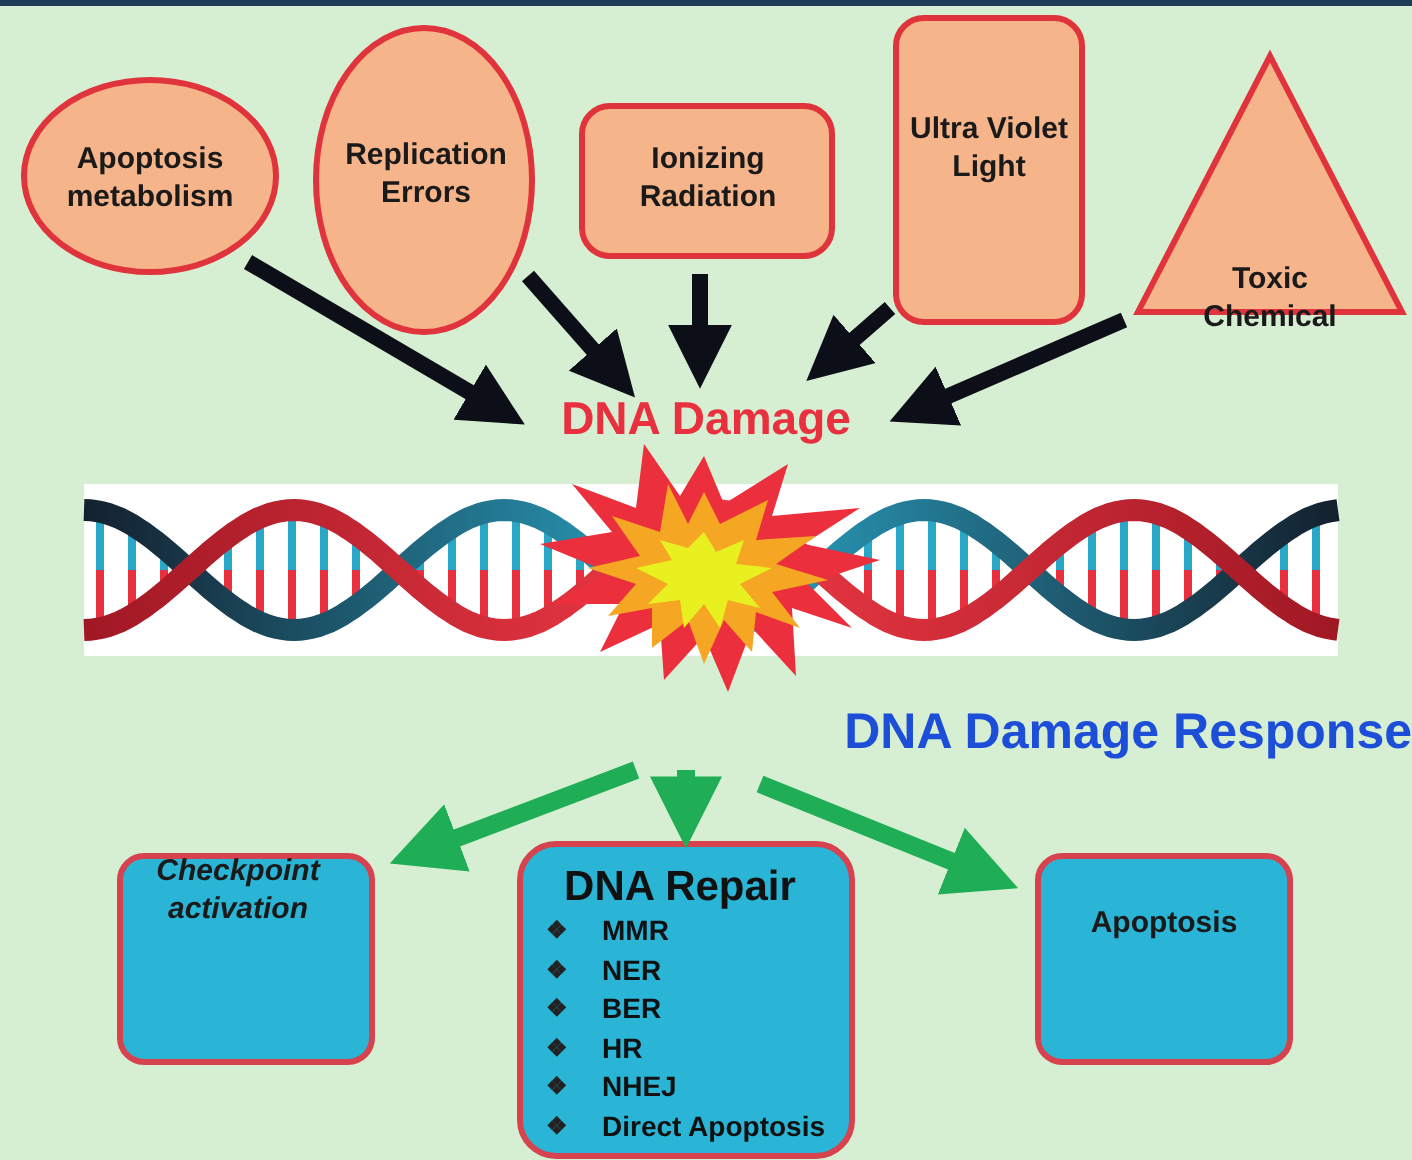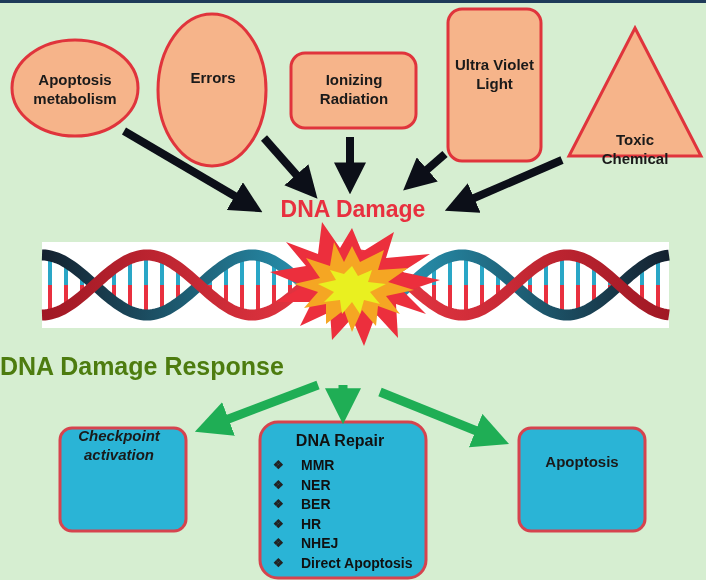--- a/index.html
+++ b/index.html
@@ -2,22 +2,22 @@
 <html><head>
   <meta charset="utf-8">
   <style>
     html, body { margin:0; padding:0; }
     body { width:706px; height:580px; overflow:hidden; background:#d4ecd0; font-family:"Liberation Sans", sans-serif; }
     #stage { position:relative; width:706px; height:580px; background:#d6eed1; }
     .topbar { position:absolute; left:0; top:0; width:706px; height:3px; background:#1f3b5a; }
     .lbl { position:absolute; text-align:center; font-weight:bold; color:#1a1a1a; font-size:15px; line-height:19px; }
     svg { position:absolute; left:0; top:0; }
     .title-red { position:absolute; left:0; width:706px; text-align:center; top:196px; font-weight:bold; font-size:23px; color:#e8303f; }
-    .title-blue { position:absolute; left:0; width:706px; text-align:left; top:352px; font-weight:bold; font-size:25px; color:#4d7c0f; }
-    .repair-title { position:absolute; left:262px; top:432px; width:156px; text-align:center; font-weight:bold; font-size:16px; color:#111; }
+    .title-blue { position:absolute; left:0; width:706px; text-align:right; top:352px; font-weight:bold; font-size:25px; color:#1d4ed8; }
+    .repair-title { position:absolute; left:262px; top:432px; width:156px; text-align:center; font-weight:bold; font-size:21px; color:#111; }
     .repair-list { position:absolute; left:273px; top:456px; margin:0; padding:0; list-style:none; }
     .repair-list li { font-weight:bold; font-size:14px; line-height:19.6px; color:#111; display:flex; align-items:center; }
     .repair-list .bullet { width:28px; font-size:12px; color:#222; }
   </style>
 </head>
 <body>
 
 <div id="stage">
   <div class="topbar"></div>
 
@@ -134,20 +134,21 @@
     <line x1="318" y1="385" x2="210" y2="426" stroke="#1fae55" stroke-width="9" marker-end="url(#ah-green)"></line>
     <line x1="343" y1="385" x2="343" y2="408" stroke="#1fae55" stroke-width="9" marker-end="url(#ah-green)"></line>
     <line x1="380" y1="392" x2="494" y2="438" stroke="#1fae55" stroke-width="9" marker-end="url(#ah-green)"></line>
   </svg>
 
   <div class="lbl" style="left:15px;top:70px;width:120px;">
     <div>Apoptosis</div>
     <div>metabolism</div>
   </div>
   <div class="lbl" style="left:158px;top:68px;width:110px;">
+    <div>Replication</div>
     <div>Errors</div>
   </div>
   <div class="lbl" style="left:291px;top:70px;width:126px;">
     <div>Ionizing</div>
     <div>Radiation</div>
   </div>
   <div class="lbl" style="left:446px;top:55px;width:97px;">
     <div>Ultra Violet</div>
     <div>Light</div>
   </div>

